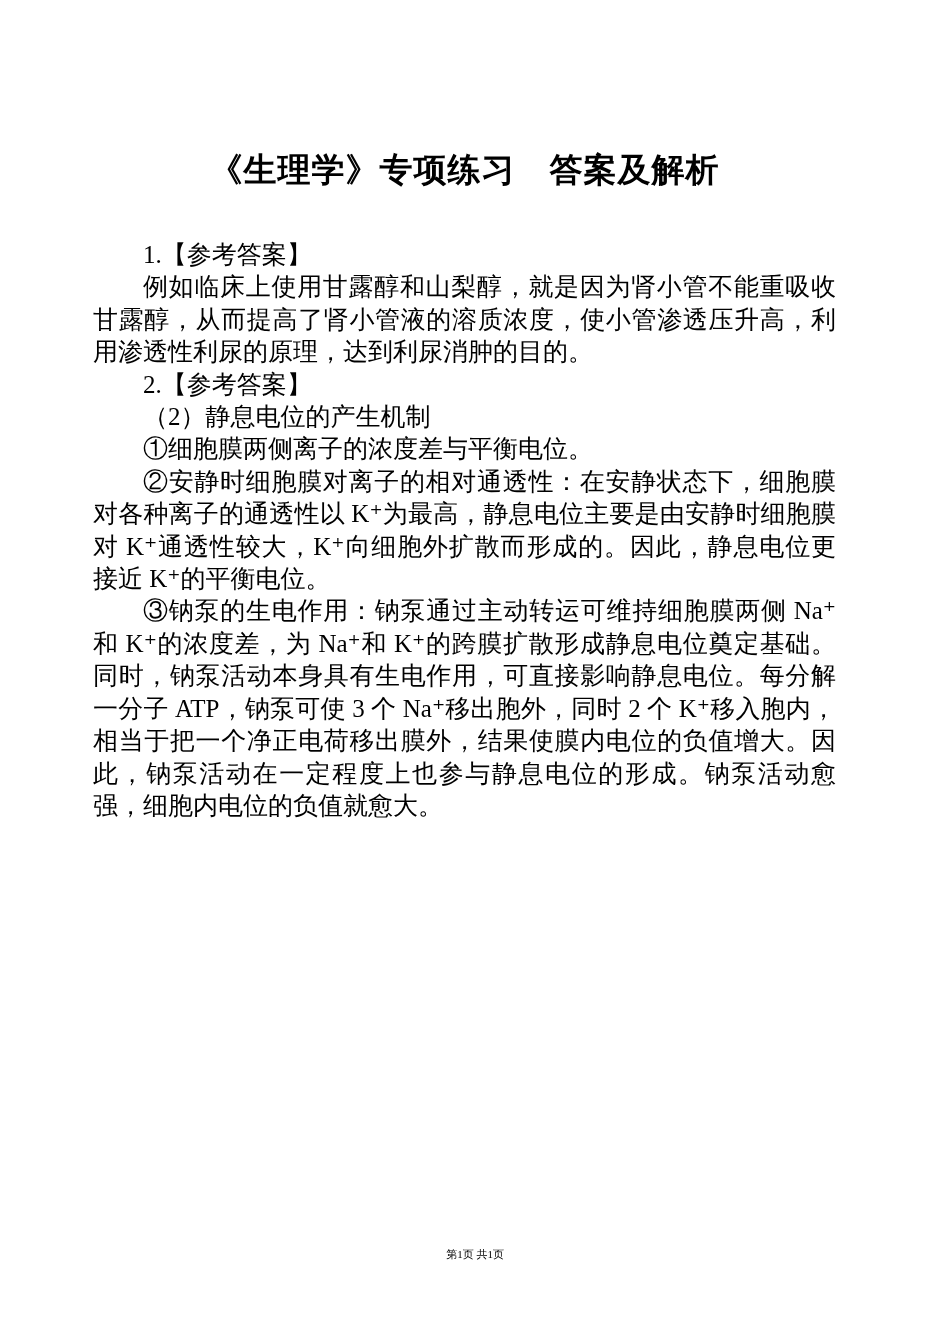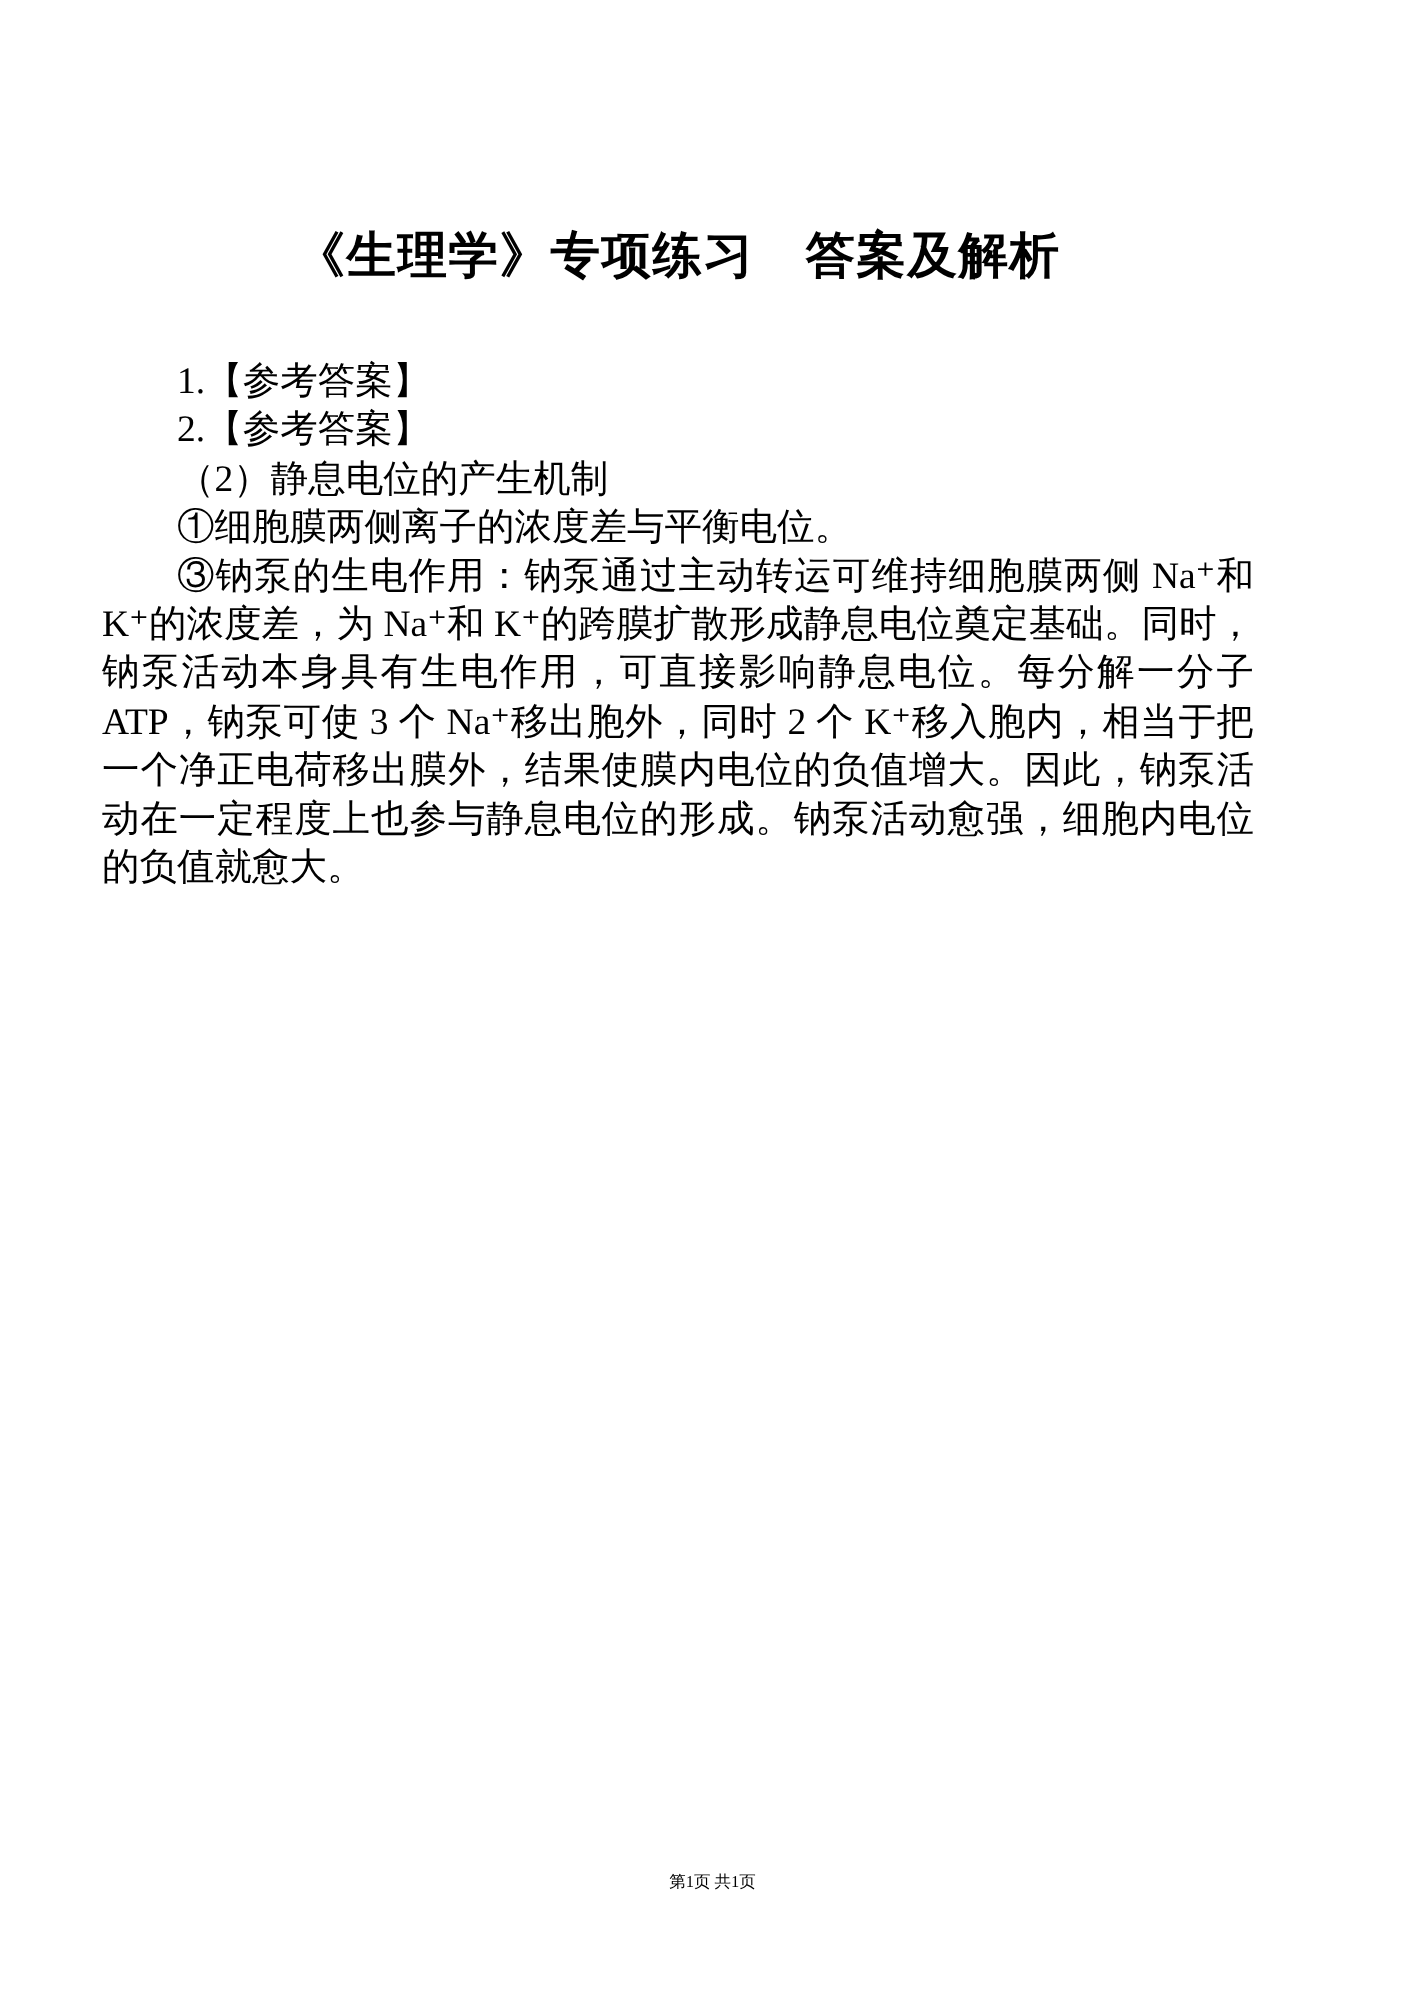--- a/index.html
+++ b/index.html
@@ -11,21 +11,21 @@
     position: relative;
     width: 950px;
     height: 1336px;
     margin: 0 auto;
     background: #ffffff;
     color: #000000;
     font-family: "Liberation Serif", "DejaVu Serif", serif;
     overflow: hidden;
   }
   .content {
-    padding: 148px 114px 0 68px;
+    padding: 148px 114px 0 93px;
   }
   .doc-title {
     font-size: 33px;
     font-weight: bold;
     text-align: center;
     margin: 0;
     letter-spacing: 1px;
   }
   .section-heading {
     font-family: "Liberation Sans", "DejaVu Sans", sans-serif;
@@ -53,20 +53,22 @@
   }
 </style>
 </head>
 <body>
 
 <div class="page">
   <div class="content">
     <h1 class="doc-title">《生理学》专项练习　答案及解析</h1>
     <div class="body-text">
       <p class="para">1.【参考答案】</p>
+      <p class="para">例如临床上使用甘露醇和山梨醇，就是因为肾小管不能重吸收甘露醇，从而提高了肾小管液的溶质浓度，使小管渗透压升高，利用渗透性利尿的原理，达到利尿消肿的目的。</p>
       <p class="para">2.【参考答案】</p>
       <p class="para">（2）静息电位的产生机制</p>
       <p class="para">①细胞膜两侧离子的浓度差与平衡电位。</p>
+      <p class="para">②安静时细胞膜对离子的相对通透性：在安静状态下，细胞膜对各种离子的通透性以 K⁺为最高，静息电位主要是由安静时细胞膜对 K⁺通透性较大，K⁺向细胞外扩散而形成的。因此，静息电位更接近 K⁺的平衡电位。</p>
       <p class="para">③钠泵的生电作用：钠泵通过主动转运可维持细胞膜两侧 Na⁺和 K⁺的浓度差，为 Na⁺和 K⁺的跨膜扩散形成静息电位奠定基础。同时，钠泵活动本身具有生电作用，可直接影响静息电位。每分解一分子 ATP，钠泵可使 3 个 Na⁺移出胞外，同时 2 个 K⁺移入胞内，相当于把一个净正电荷移出膜外，结果使膜内电位的负值增大。因此，钠泵活动在一定程度上也参与静息电位的形成。钠泵活动愈强，细胞内电位的负值就愈大。</p>
     </div>
   </div>
   <div class="page-footer">第1页 共1页</div>
 </div>
 
 </body></html>

